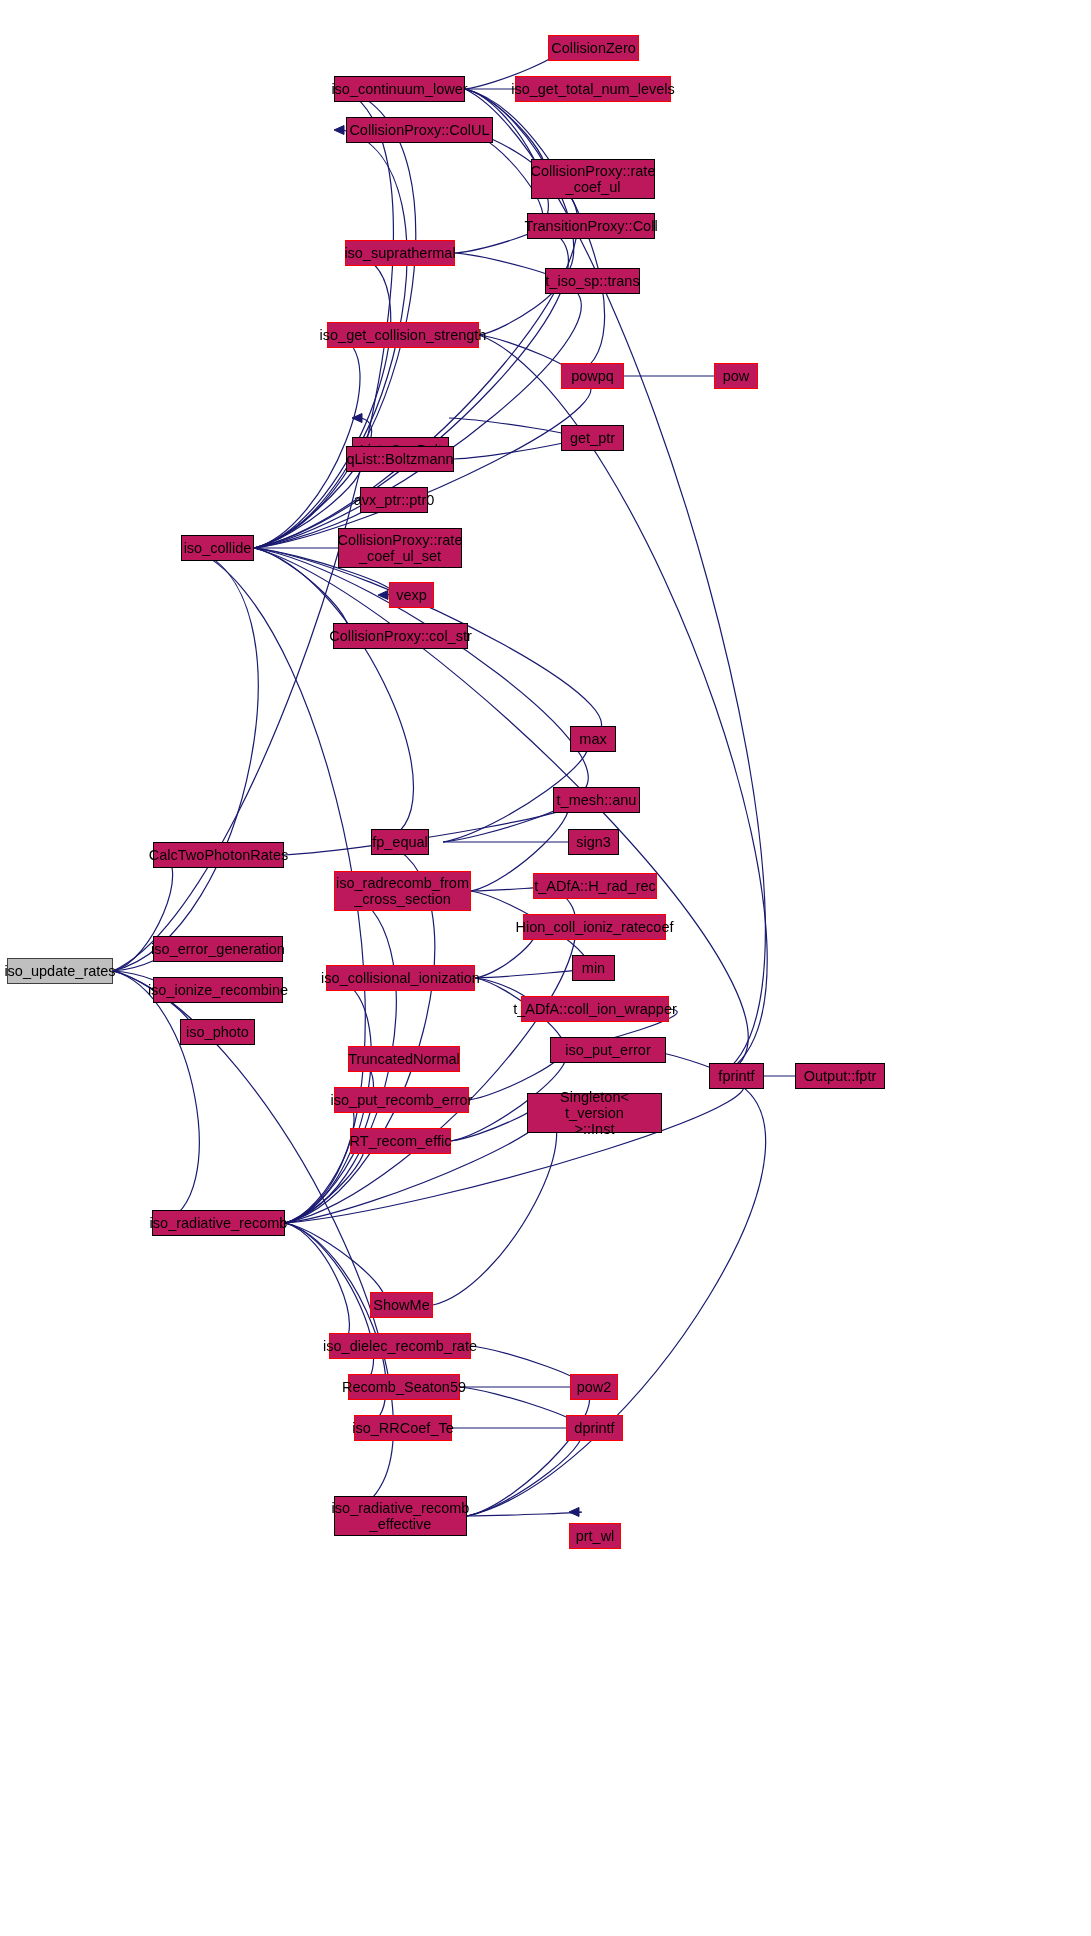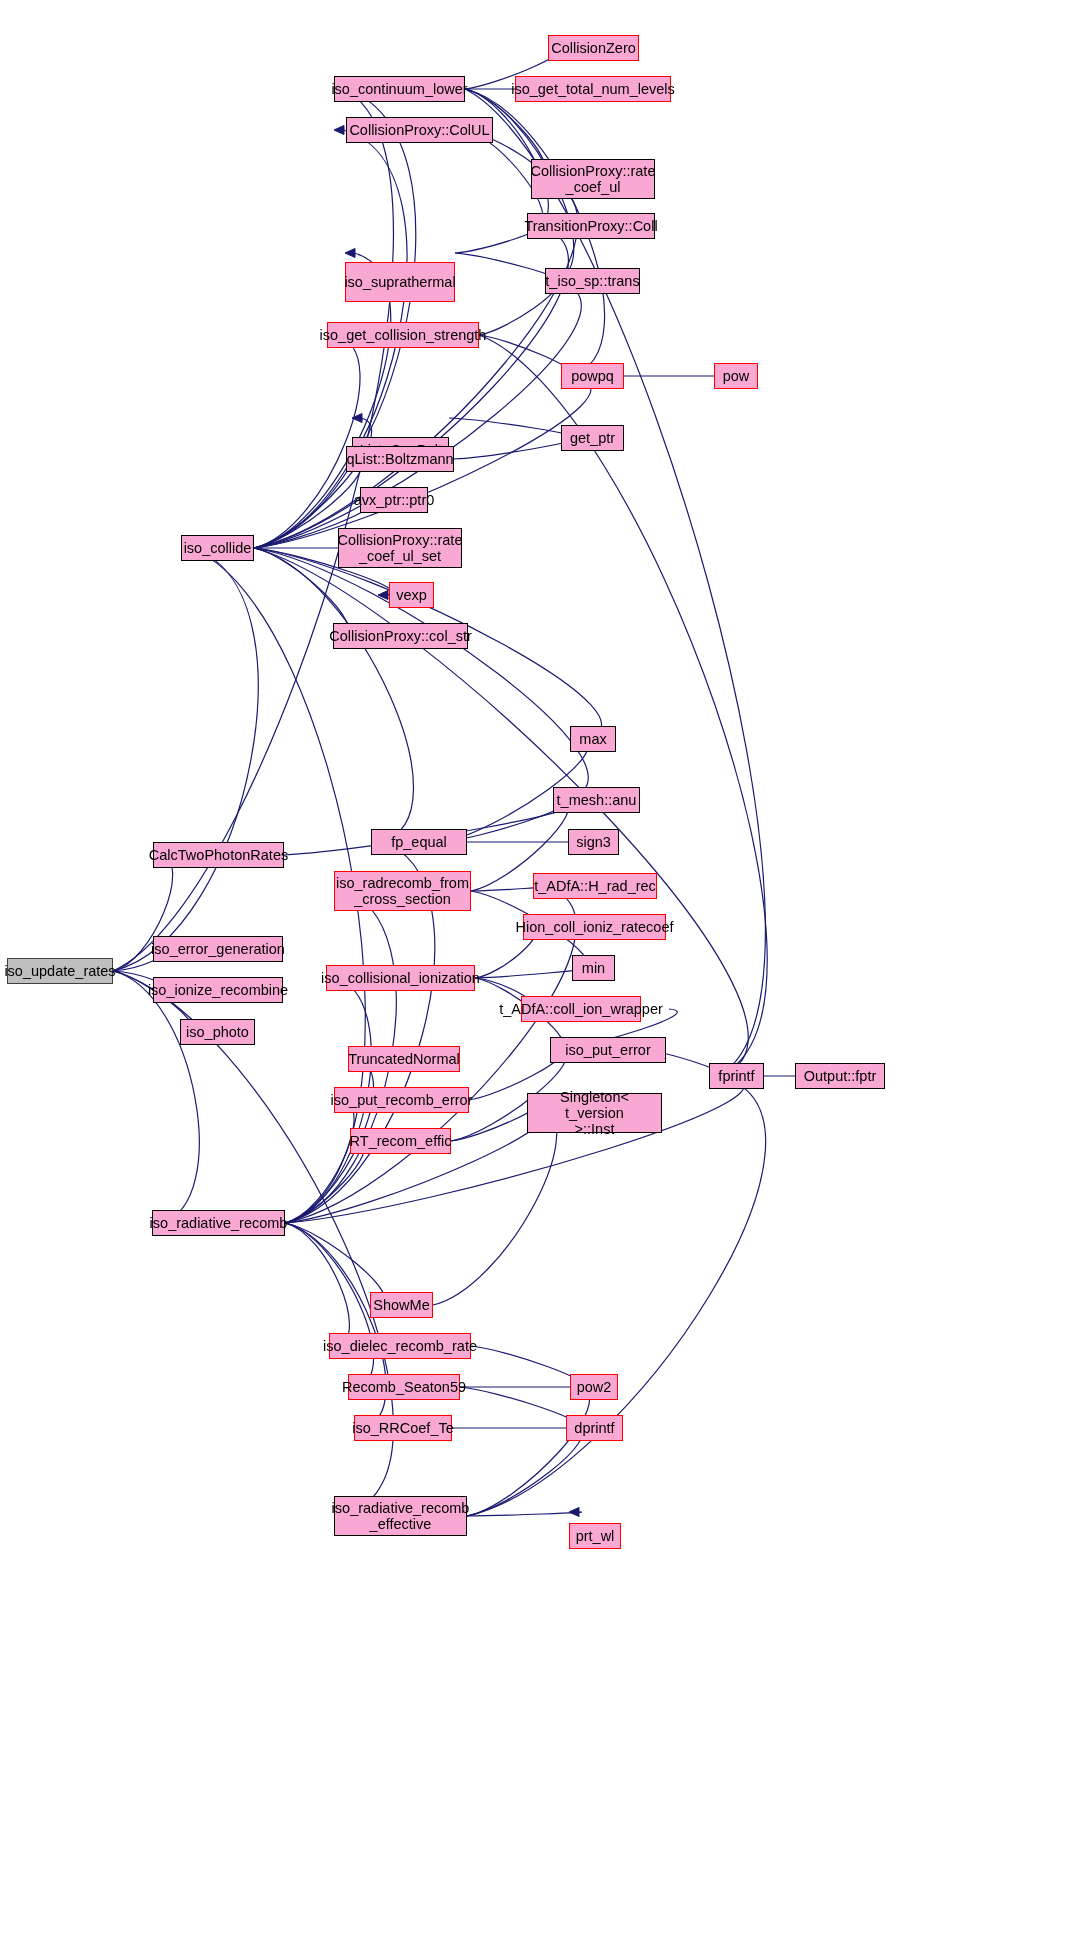--- a/index.html
+++ b/index.html
@@ -1,19 +1,19 @@
 <!DOCTYPE html>
 <html><head>
 <meta charset="utf-8">
 <style>
   html,body{margin:0;padding:0;background:#ffffff;}
   #canvas{position:relative;width:1091px;height:1936px;background:#ffffff;
           font-family:"Liberation Sans","DejaVu Sans",sans-serif;overflow:hidden;}
   .node{position:absolute;box-sizing:border-box;border:1px solid #000;
-        background:#f9a8d4;color:#000;display:flex;align-items:center;
+        background:#be185d;color:#000;display:flex;align-items:center;
         justify-content:center;text-align:center;font-size:14.5px;line-height:1.12;
         white-space:pre-line;padding:0 4px;}
   .node.red{border-color:#ff0000;}
   .node.root{background:#bfbfbf;border-color:#404040;}
   svg.edges{position:absolute;left:0;top:0;width:1091px;height:1936px;}
   svg.edges path{fill:none;stroke:#191970;stroke-width:1.2px;}
   svg.edges polygon{fill:#191970;stroke:#191970;stroke-width:1px;}
 </style>
 </head>
 <body>
@@ -198,44 +198,44 @@
       <div class="node" style="left: 180px; top: 1019px; width: 75px; height: 26px;">iso_photo</div>
       <div class="node" style="left: 152px; top: 1210px; width: 133px; height: 26px;">iso_radiative_recomb</div>
       <div class="node" style="left: 181px; top: 535px; width: 73px; height: 26px;">iso_collide</div>
       <div class="node" style="left: 334px; top: 76px; width: 131px; height: 26px;">iso_continuum_lower</div>
       <div class="node red" style="left: 548px; top: 35px; width: 91px; height: 26px;">CollisionZero</div>
       <div class="node red" style="left: 515px; top: 76px; width: 156px; height: 26px;">iso_get_total_num_levels</div>
       <div class="node" style="left: 334px; top: 117px; width: 147px; height: 26px; margin-left: 12px;">CollisionProxy::ColUL</div>
       <div class="node" style="left: 531px; top: 159px; width: 124px; height: 40px;">CollisionProxy::rate
 _coef_ul</div>
       <div class="node" style="left: 527px; top: 213px; width: 128px; height: 26px;">TransitionProxy::Coll</div>
-      <div class="node red" style="left: 345px; top: 240px; width: 110px; height: 40px; margin-top: 22px;">iso_suprathermal</div>
+      <div class="node red" style="left: 345px; top: 240px; width: 110px; height: 26px;">iso_suprathermal</div>
       <div class="node" style="left: 545px; top: 268px; width: 95px; height: 26px;">t_iso_sp::trans</div>
       <div class="node red" style="left: 327px; top: 322px; width: 152px; height: 26px;">iso_get_collision_strength</div>
       <div class="node red" style="left: 561px; top: 363px; width: 63px; height: 26px;">powpq</div>
       <div class="node red" style="left: 714px; top: 363px; width: 44px; height: 26px;">pow</div>
       <div class="node" style="left: 352px; top: 405px; width: 97px; height: 26px; margin-top: 32px;">qList::ConBoltz</div>
       <div class="node" style="left: 561px; top: 425px; width: 63px; height: 26px;">get_ptr</div>
       <div class="node" style="left: 346px; top: 446px; width: 108px; height: 26px;">qList::Boltzmann</div>
       <div class="node" style="left: 360px; top: 487px; width: 68px; height: 26px;">avx_ptr::ptr0</div>
       <div class="node" style="left: 338px; top: 528px; width: 124px; height: 40px;">CollisionProxy::rate
 _coef_ul_set</div>
       <div class="node red" style="left: 378px; top: 582px; width: 45px; height: 26px; margin-left: 11px;">vexp</div>
       <div class="node" style="left: 333px; top: 623px; width: 135px; height: 26px;">CollisionProxy::col_str</div>
       <div class="node" style="left: 570px; top: 726px; width: 46px; height: 26px;">max</div>
       <div class="node" style="left: 553px; top: 787px; width: 87px; height: 26px;">t_mesh::anu</div>
-      <div class="node" style="left: 371px; top: 829px; width: 96px; height: 26px;">fp_equal</div>
+      <div class="node" style="left: 371px; top: 829px; width: 58px; height: 26px;">fp_equal</div>
       <div class="node" style="left: 568px; top: 829px; width: 51px; height: 26px;">sign3</div>
       <div class="node red" style="left: 334px; top: 871px; width: 137px; height: 40px;">iso_radrecomb_from
 _cross_section</div>
       <div class="node red" style="left: 533px; top: 873px; width: 124px; height: 26px;">t_ADfA::H_rad_rec</div>
       <div class="node red" style="left: 523px; top: 914px; width: 143px; height: 26px;">Hion_coll_ioniz_ratecoef</div>
       <div class="node" style="left: 572px; top: 955px; width: 43px; height: 26px;">min</div>
       <div class="node red" style="left: 326px; top: 965px; width: 149px; height: 26px;">iso_collisional_ionization</div>
-      <div class="node red" style="left: 521px; top: 996px; width: 120px; height: 26px;">t_ADfA::coll_ion_wrapper</div>
+      <div class="node red" style="left: 521px; top: 996px; width: 148px; height: 26px;">t_ADfA::coll_ion_wrapper</div>
       <div class="node" style="left: 550px; top: 1037px; width: 116px; height: 26px;">iso_put_error</div>
       <div class="node red" style="left: 348px; top: 1046px; width: 112px; height: 26px;">TruncatedNormal</div>
       <div class="node" style="left: 527px; top: 1081px; width: 135px; height: 40px; margin-top: 12px;">Singleton&lt; t_version
 &gt;::Inst</div>
       <div class="node red" style="left: 334px; top: 1087px; width: 135px; height: 26px;">iso_put_recomb_error</div>
       <div class="node red" style="left: 350px; top: 1128px; width: 101px; height: 26px;">RT_recom_effic</div>
       <div class="node" style="left: 709px; top: 1063px; width: 55px; height: 26px;">fprintf</div>
       <div class="node" style="left: 795px; top: 1063px; width: 90px; height: 26px;">Output::fptr</div>
       <div class="node red" style="left: 370px; top: 1292px; width: 63px; height: 26px;">ShowMe</div>
       <div class="node red" style="left: 329px; top: 1333px; width: 142px; height: 26px;">iso_dielec_recomb_rate</div>

